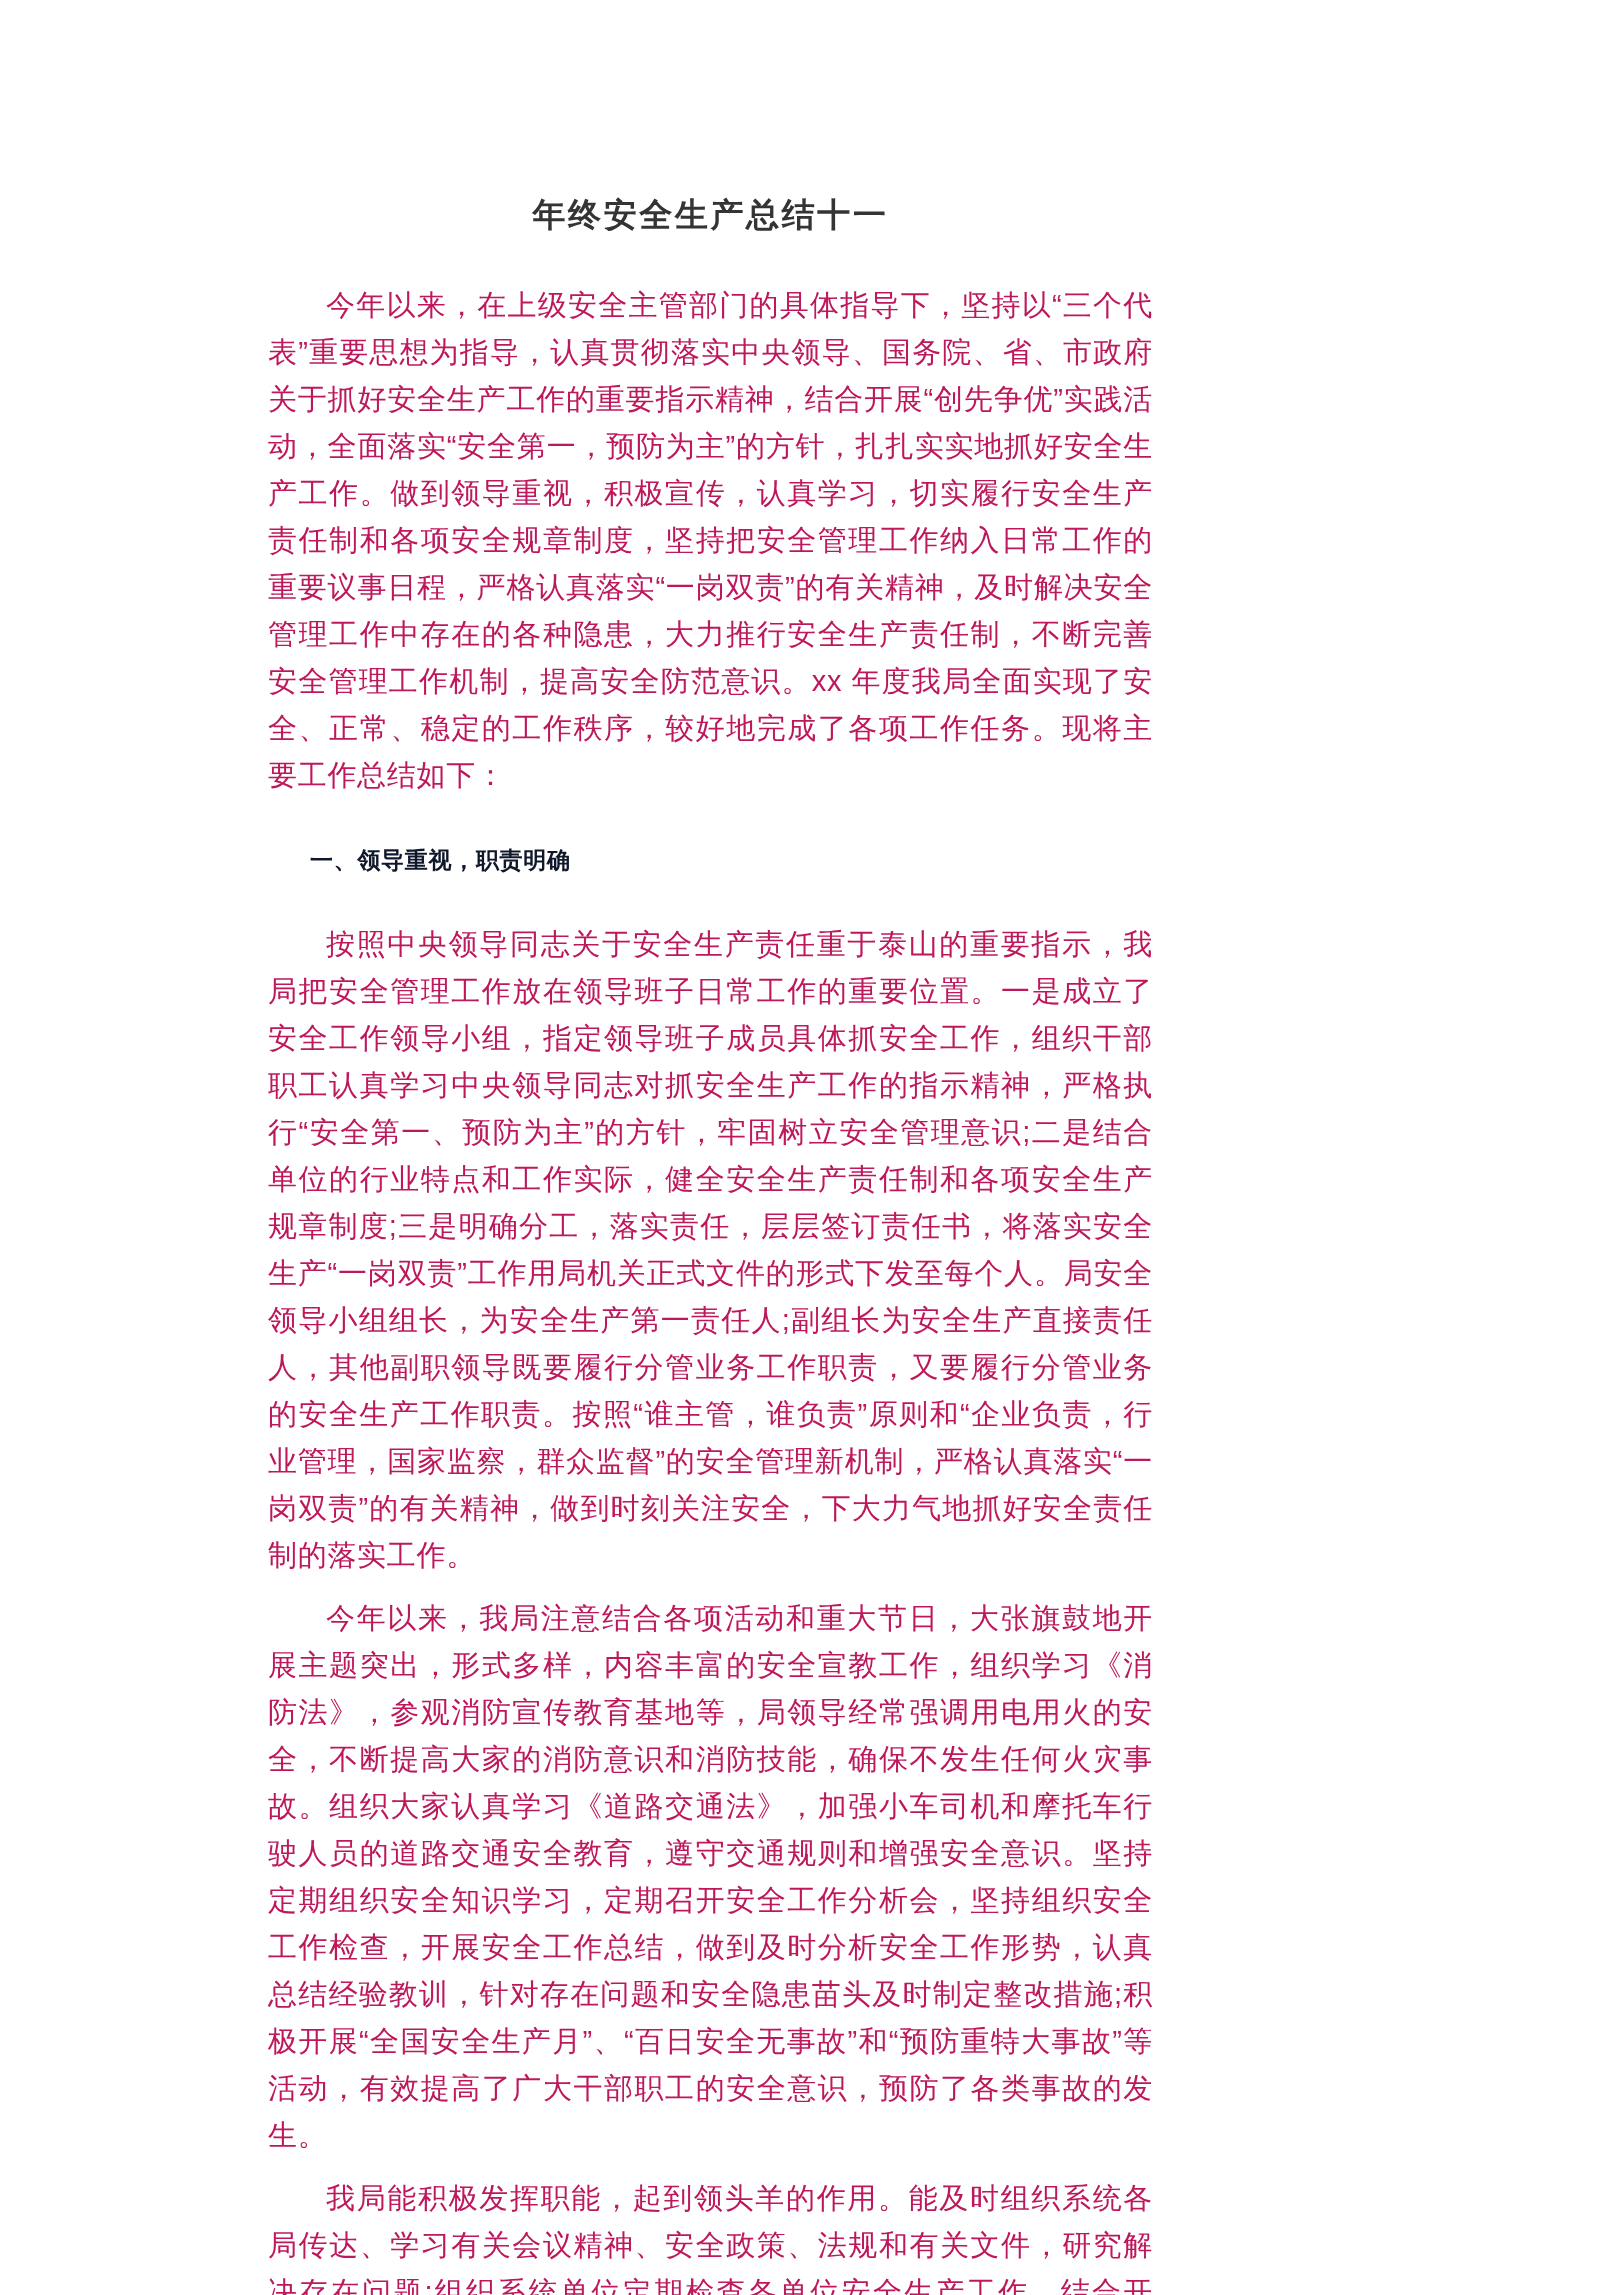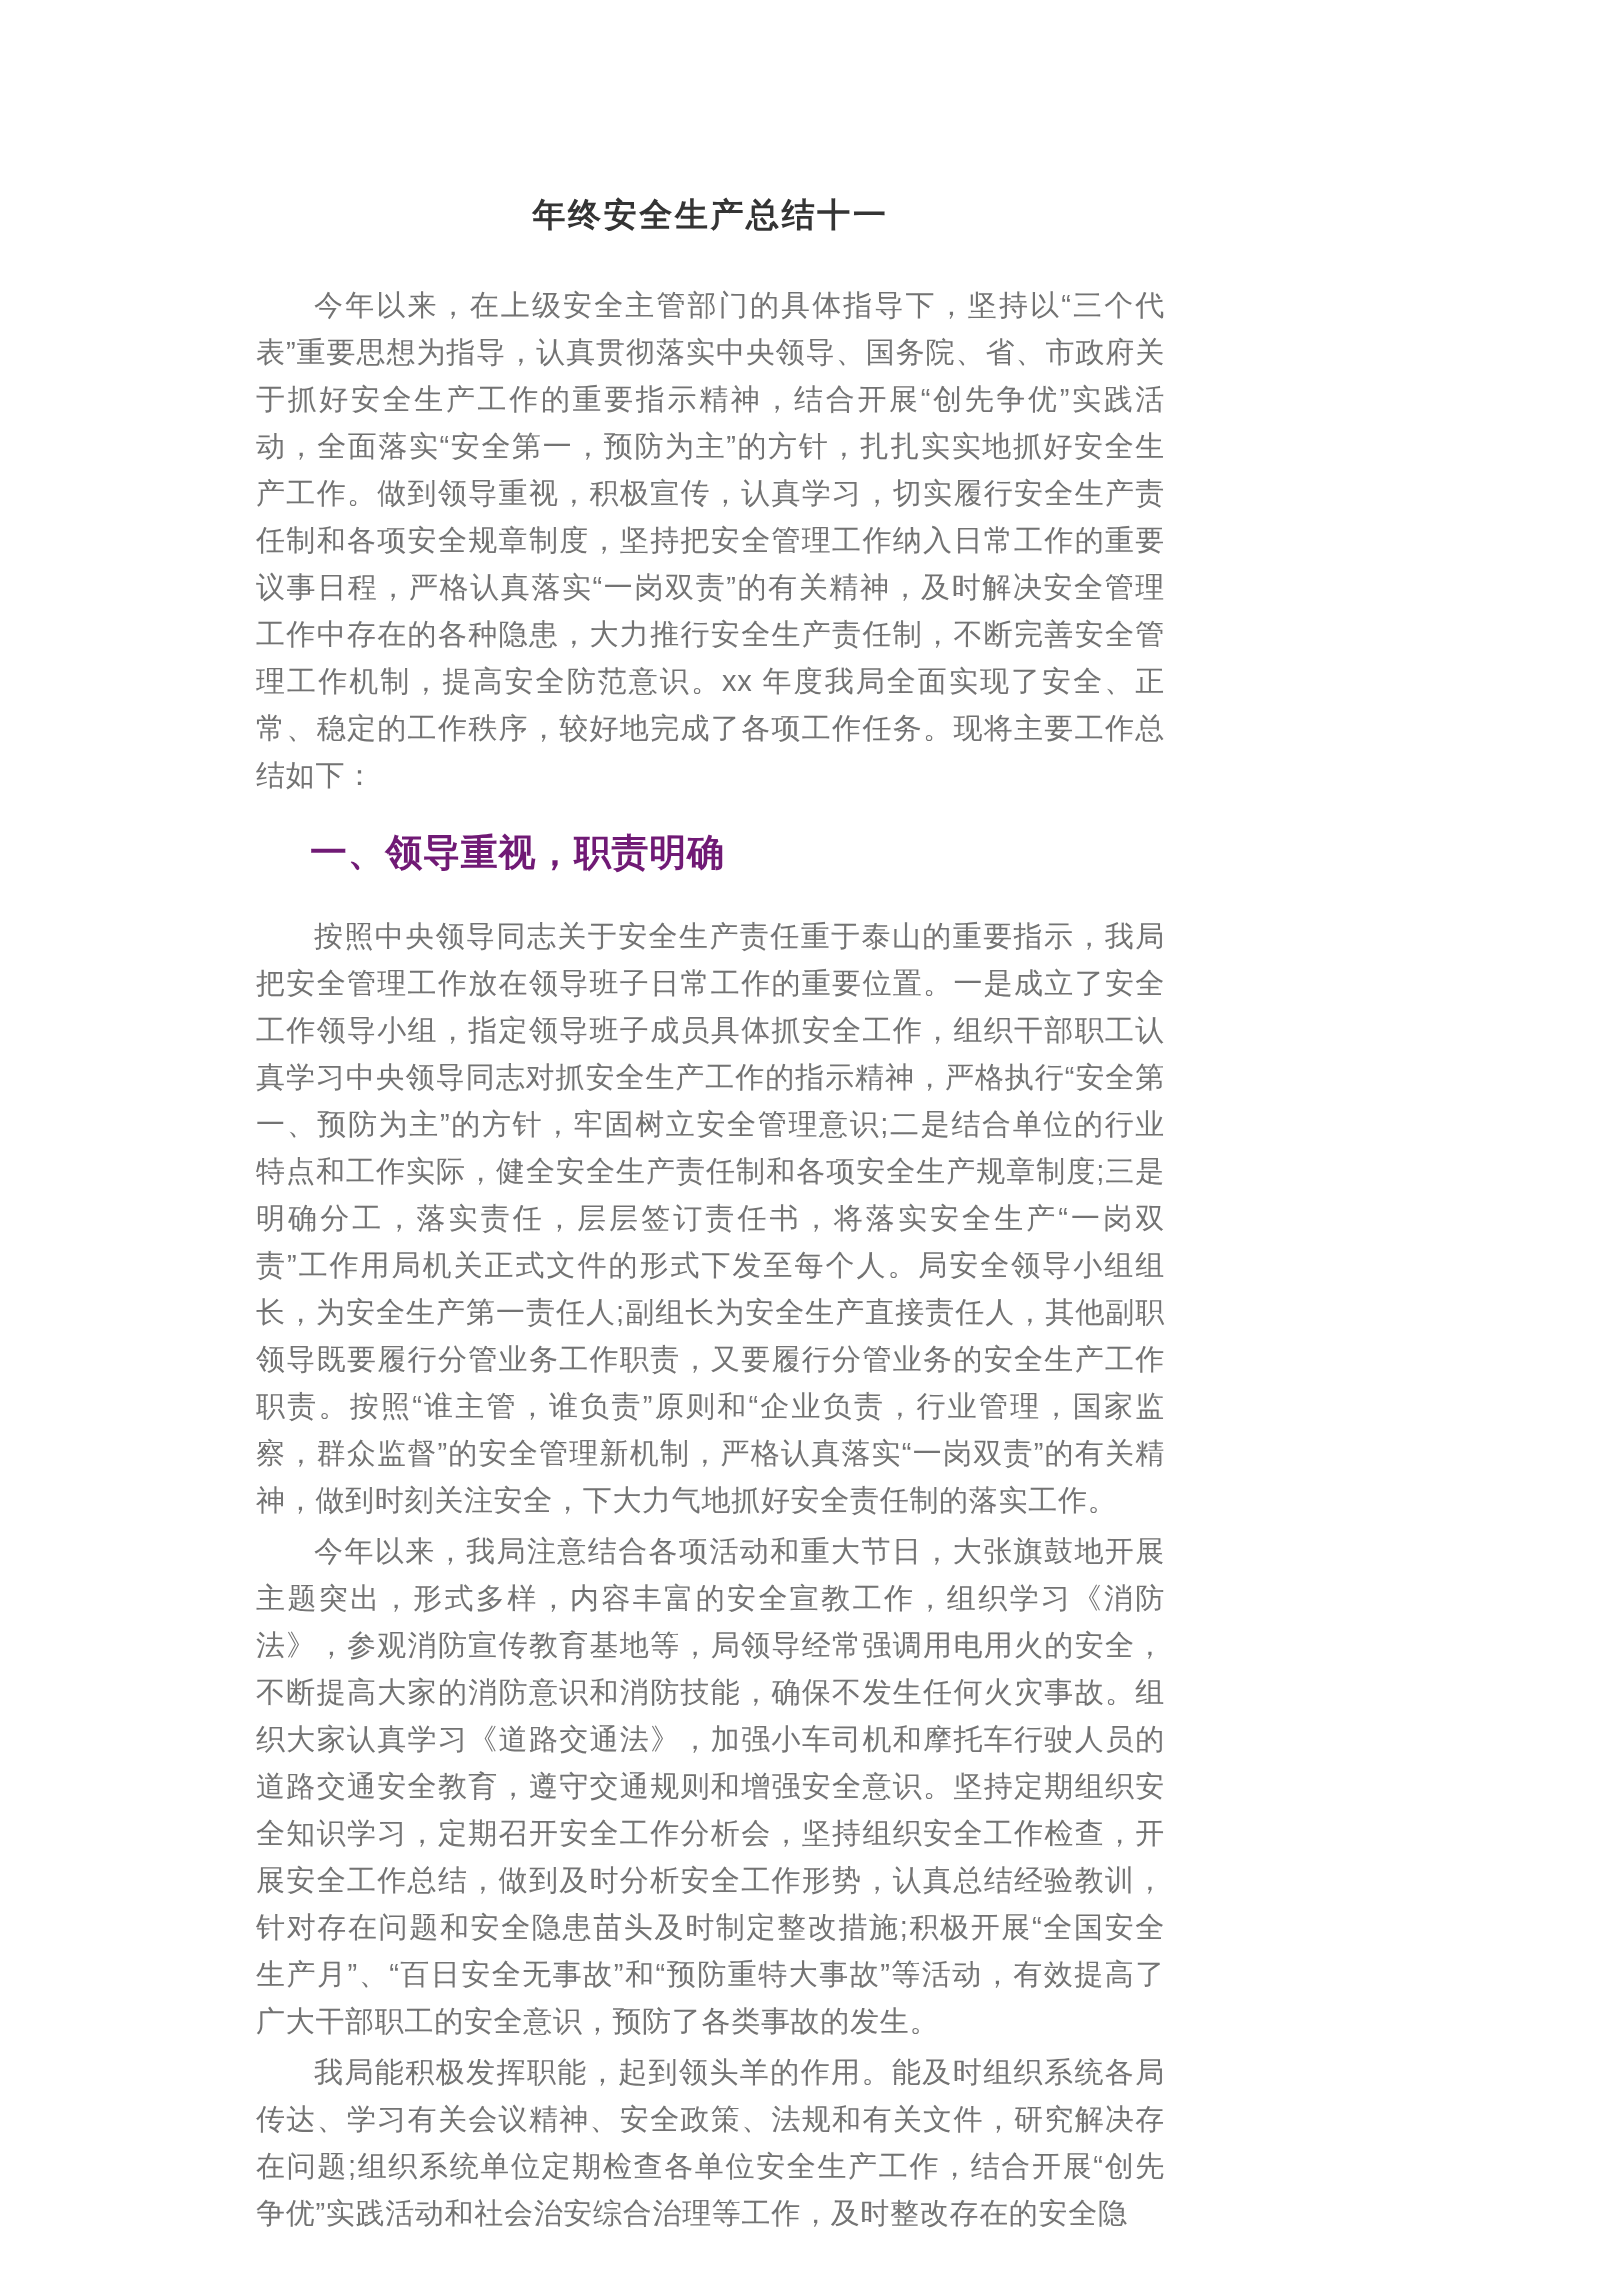--- a/index.html
+++ b/index.html
@@ -21,35 +21,35 @@
   .doc-title {
     margin: 0 0 46px 0;
     font-size: 33px;
     line-height: 43px;
     font-weight: bold;
     text-align: center;
     color: #343434;
     letter-spacing: 2.6px;
   }
   .doc-para {
-    margin: 4px;
+    margin: 16px;
     font-size: 29px;
     line-height: 47px;
     text-align: justify;
     text-indent: 58px;
-    color: #737373;
+    color: #be185d;
     letter-spacing: 0.7px;
   }
   .doc-heading {
-    margin: 30px 0 37px 0;
-    font-size: 37px;
+    margin: 38px 0 37px 0;
+    font-size: 23px;
     line-height: 47px;
     font-weight: bold;
     text-indent: 58px;
-    color: #701a75;
+    color: #0f172a;
     letter-spacing: 0.7px;
   }
 </style>
 </head>
 <body>
 
 <div class="page">
   <h1 class="doc-title">年终安全生产总结十一</h1>
 
   <p class="doc-para">今年以来，在上级安全主管部门的具体指导下，坚持以“三个代表”重要思想为指导，认真贯彻落实中央领导、国务院、省、市政府关于抓好安全生产工作的重要指示精神，结合开展“创先争优”实践活动，全面落实“安全第一，预防为主”的方针，扎扎实实地抓好安全生产工作。做到领导重视，积极宣传，认真学习，切实履行安全生产责任制和各项安全规章制度，坚持把安全管理工作纳入日常工作的重要议事日程，严格认真落实“一岗双责”的有关精神，及时解决安全管理工作中存在的各种隐患，大力推行安全生产责任制，不断完善安全管理工作机制，提高安全防范意识。xx 年度我局全面实现了安全、正常、稳定的工作秩序，较好地完成了各项工作任务。现将主要工作总结如下：</p>

